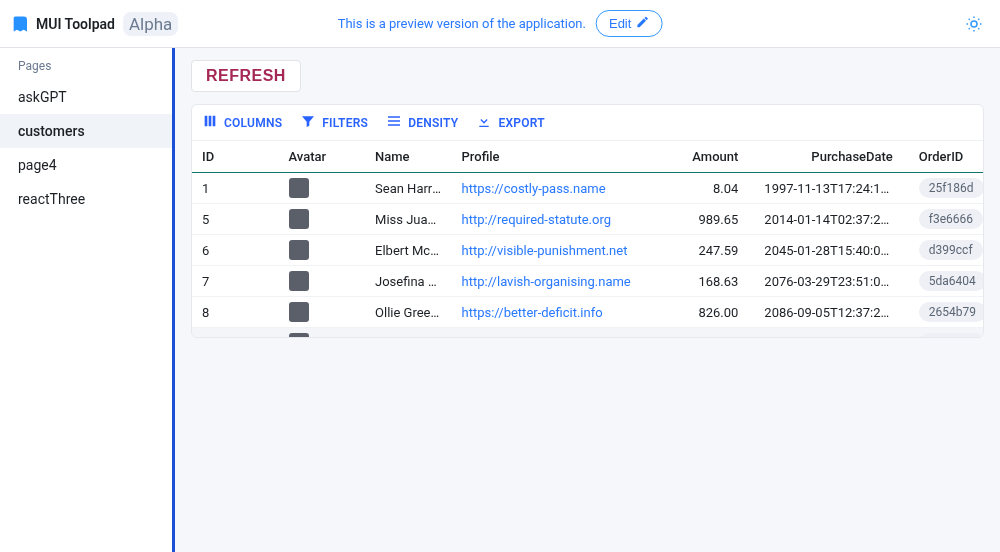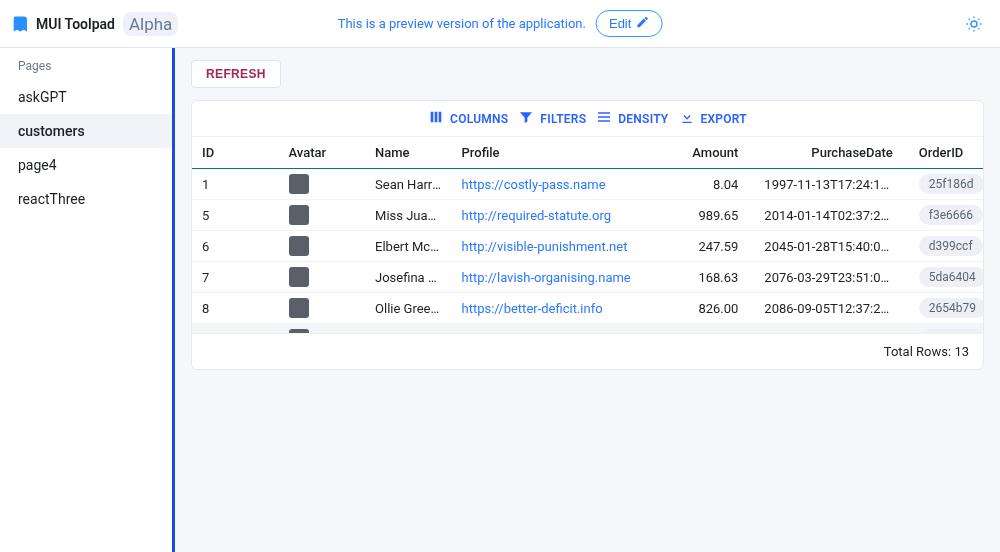--- a/index.html
+++ b/index.html
@@ -92,43 +92,42 @@
       font-weight: 500;
     }
 
     
     .main { flex: 1; padding: 12px 16px; overflow: auto; }
     .refresh-btn {
       background: #fff;
       border: 1px solid #e0e3e7;
       color: #a52755;
       font-weight: 600;
-      font-size: 12px;
+      font-size: 16px;
       letter-spacing: 0.03em;
       padding: 6px 14px;
       border-radius: 4px;
       cursor: pointer;
     }
 
     .grid-card {
       margin-top: 12px;
       background: #fff;
       border: 1px solid #e5e8ec;
       border-radius: 6px;
       overflow: hidden;
     }
 
     
     .grid-toolbar {
       display: flex;
       align-items: center;
-      gap: 10px;
+      gap: 18px;
       padding: 8px 10px;
       border-bottom: 1px solid #eef0f4;
-      justify-content: center;
     }
     .tool-btn {
       display: inline-flex;
       align-items: center;
       gap: 6px;
       color: #2962ff;
       font-size: 12px;
       font-weight: 600;
       letter-spacing: 0.02em;
       cursor: pointer;
@@ -359,21 +358,17 @@
               <td>Gayle Den…</td>
               <td><span class="link">http://athletic-zucchini.org</span></td>
               <td class="num-col">684.70</td>
               <td class="num-col">2088-05-04T02:31:03.294Z</td>
               <td><span class="chip">9dc5ebd</span></td>
             </tr>
           </tbody>
         </table>
       </div>
 
-      <div class="grid-footer">
-        <span>Total Rows:</span>
-        <span>13</span>
-      </div>
 
     </div>
   </div>
 
 </div>
 
 </body></html>

